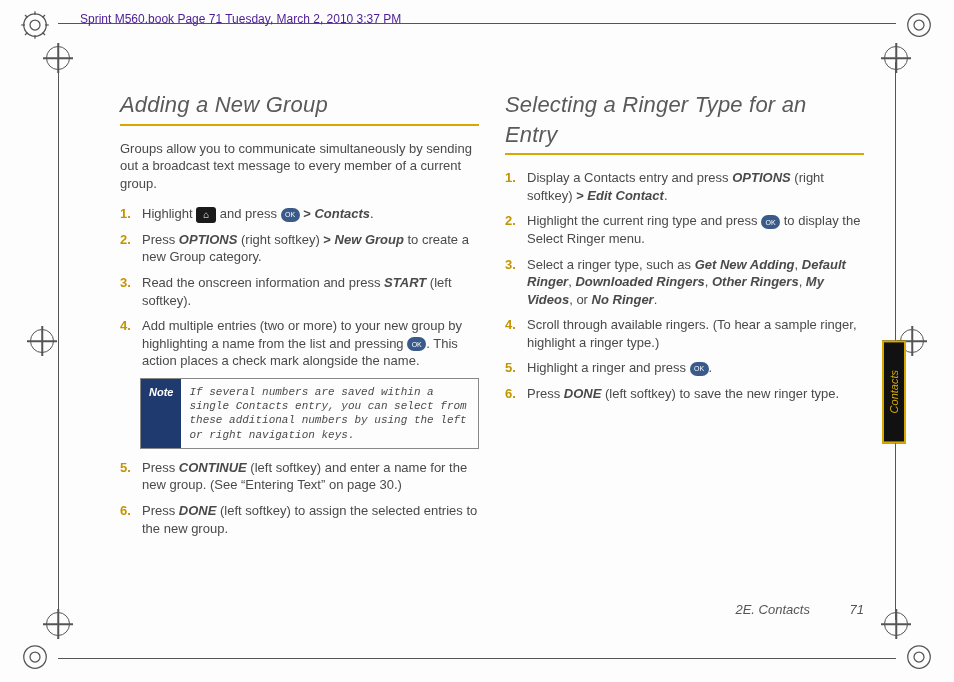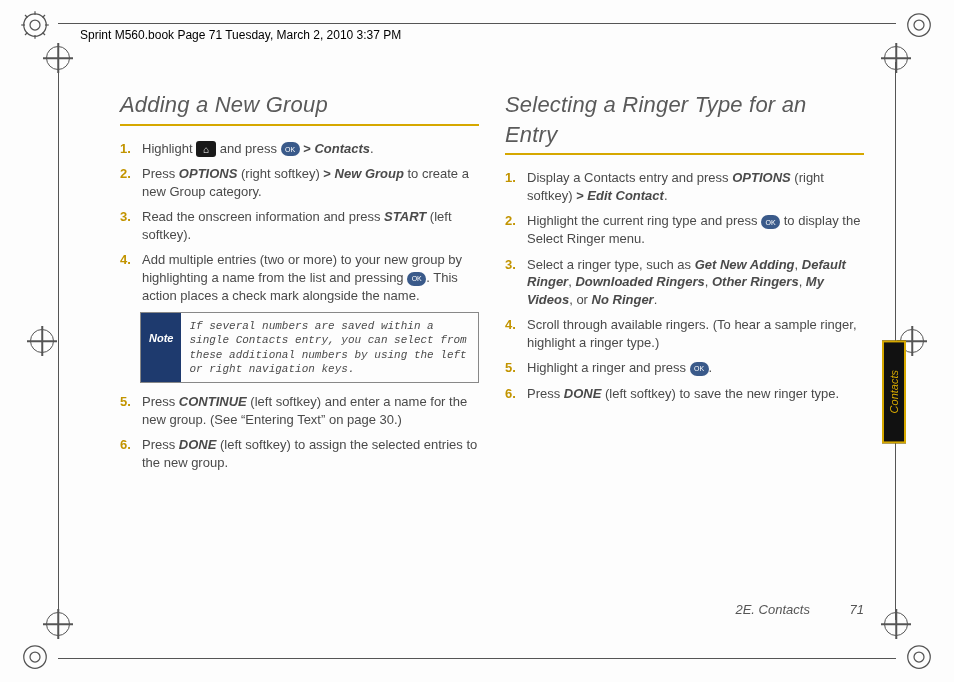--- a/index.html
+++ b/index.html
@@ -27,22 +27,22 @@
   .gear {
     position: absolute;
     width: 30px; height: 30px;
     display: flex; align-items: center; justify-content: center;
   }
   .gear svg { width: 100%; height: 100%; }
   .hline { position:absolute; height:1px; background:#555; }
   .vline { position:absolute; width:1px; background:#555; }
   .header-text {
     position: absolute;
-    top: 28px; left: 80px;
-    font-size: 12px; color: #000000;
+    top: 12px; left: 80px;
+    font-size: 12px; color: #4c1d95;
   }
 
   .page {
     position: absolute;
     top: 90px;
     left: 120px;
     right: 90px;
     bottom: 60px;
   }
   .columns {
@@ -108,21 +108,21 @@
     display: flex;
     border: 1px solid #888;
     margin: 8px 0 10px 20px;
     font-size: 11px;
   }
   .note-label {
     background: #1e3a6e;
     color: #fff;
     font-style: italic;
     font-weight: bold;
-    padding: 18px 8px;
+    padding: 6px 8px;
     display: flex; align-items: flex-start;
   }
   .note-text {
     font-style: italic;
     padding: 6px 8px;
     line-height: 1.3;
     font-family: Liberation Mono, monospace;
   }
   .side-tab {
     position: absolute;
@@ -197,20 +197,21 @@
 <div class="vline" style="right:58px; top:62px; bottom:62px;"></div>
 
 <div class="header-text">Sprint M560.book  Page 71  Tuesday, March 2, 2010  3:37 PM</div>
 
 <div class="page">
   <div class="columns">
 
     <div class="col">
       <h2 class="section">Adding a New Group</h2>
       <div class="underline"></div>
+      <p>Groups allow you to communicate simultaneously by sending out a broadcast text message to every member of a current group.</p>
       <ol class="steps">
         <li>
           <span>Highlight </span><span class="home-badge">⌂</span><span> and press </span><span class="ok-badge">OK</span> <span class="gt">&gt;</span> <span class="bi">Contacts</span><span>.</span>
         </li>
         <li>
           <span>Press </span><span class="bi">OPTIONS</span><span> (right softkey) </span><span class="gt">&gt;</span> <span class="bi">New Group</span><span> to create a new Group category.</span>
         </li>
         <li>
           <span>Read the onscreen information and press </span><span class="bi">START</span><span> (left softkey).</span>
         </li>

